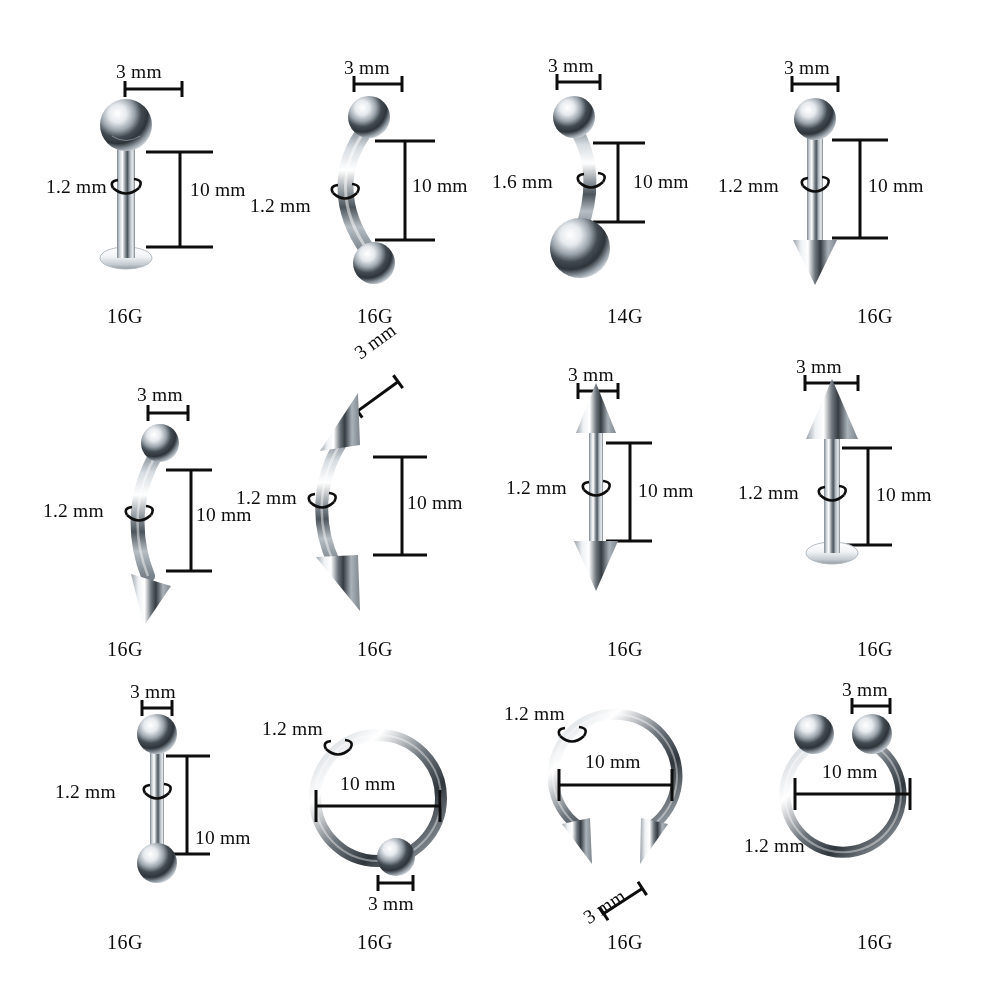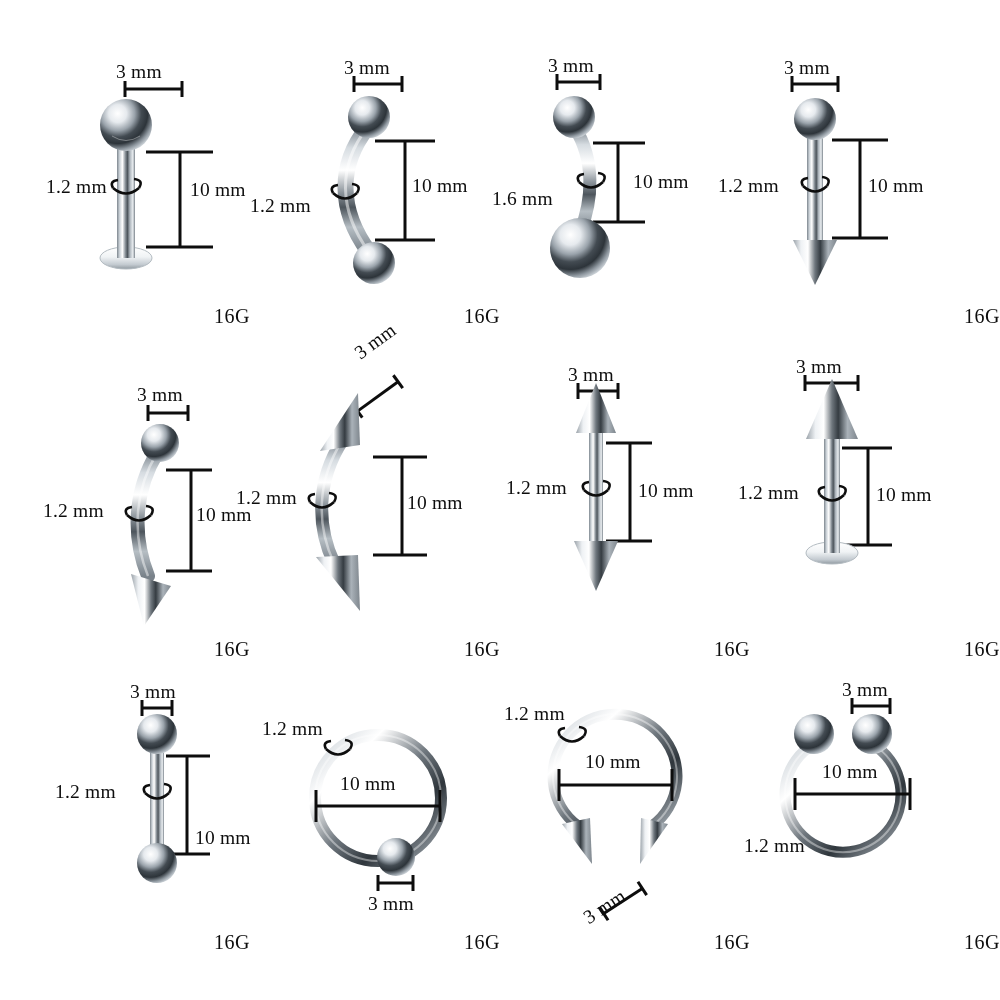--- a/index.html
+++ b/index.html
@@ -26,21 +26,21 @@
     font-family:"Liberation Serif", serif;
     font-size:19.5px;
     color:#0d0d0d;
     white-space:nowrap;
     letter-spacing:0.2px;
     line-height:1;
   }
   .gauge{
     position:absolute;
     width:250px;
-    text-align:right;
+    text-align:center;
     font-family:"Liberation Serif", serif;
     font-size:20px;
     color:#0d0d0d;
     letter-spacing:.5px;
   }
 </style>
 </head>
 <body>
 
 <div id="sheet">
@@ -177,22 +177,23 @@
         <circle cx="74" cy="117" r="21" fill="url(#ballG)"></circle>
         <circle cx="80" cy="248" r="30" fill="url(#ballG)"></circle>
         <g fill="none" stroke="#0d0d0d" stroke-width="2.6">
           <path d="M79 182 q12 11 24 0"></path>
           <path d="M79 182 q-4 -7 5 -8"></path>
           <path d="M103 182 q5 -8 -5 -9"></path>
         </g>
       </svg>
     </div>
     <div class="lbl" style="left:48px;top:56px;">3 mm</div>
-    <div class="lbl" style="left:-8px;top:172px;margin-top:17px;">1.6 mm</div>
+    <div class="lbl" style="left:-8px;top:172px;">1.6 mm</div>
     <div class="lbl" style="left:133px;top:172px;">10 mm</div>
+    <div class="gauge" style="top:305px;">14G</div>
   </div>
 
   <div class="cell r1 c4">
     <div class="art">
       <svg viewBox="0 0 250 333">
         <g>
           <line x1="42" y1="84" x2="88" y2="84" stroke="#0d0d0d" stroke-width="3"></line>
           <line x1="42" y1="76" x2="42" y2="92" stroke="#0d0d0d" stroke-width="3"></line>
           <line x1="88" y1="76" x2="88" y2="92" stroke="#0d0d0d" stroke-width="3"></line>
         </g>

